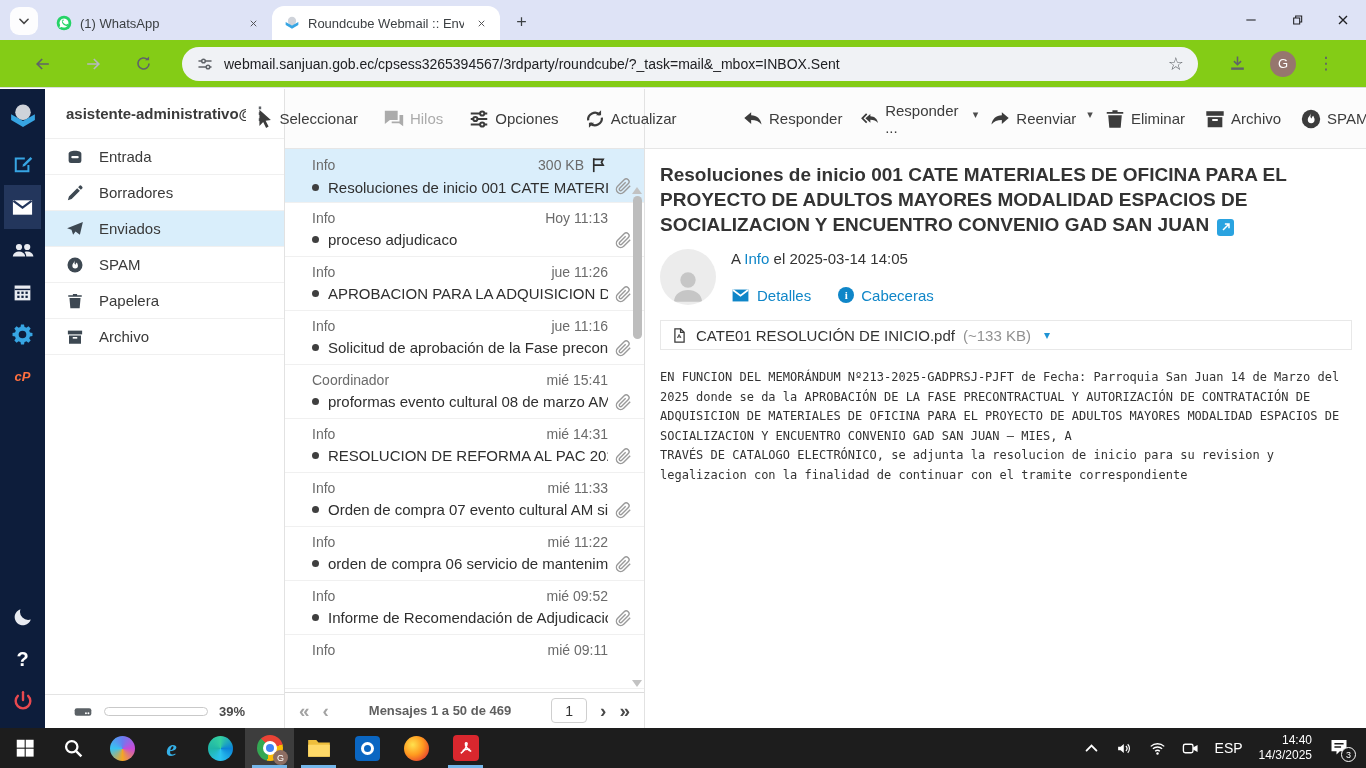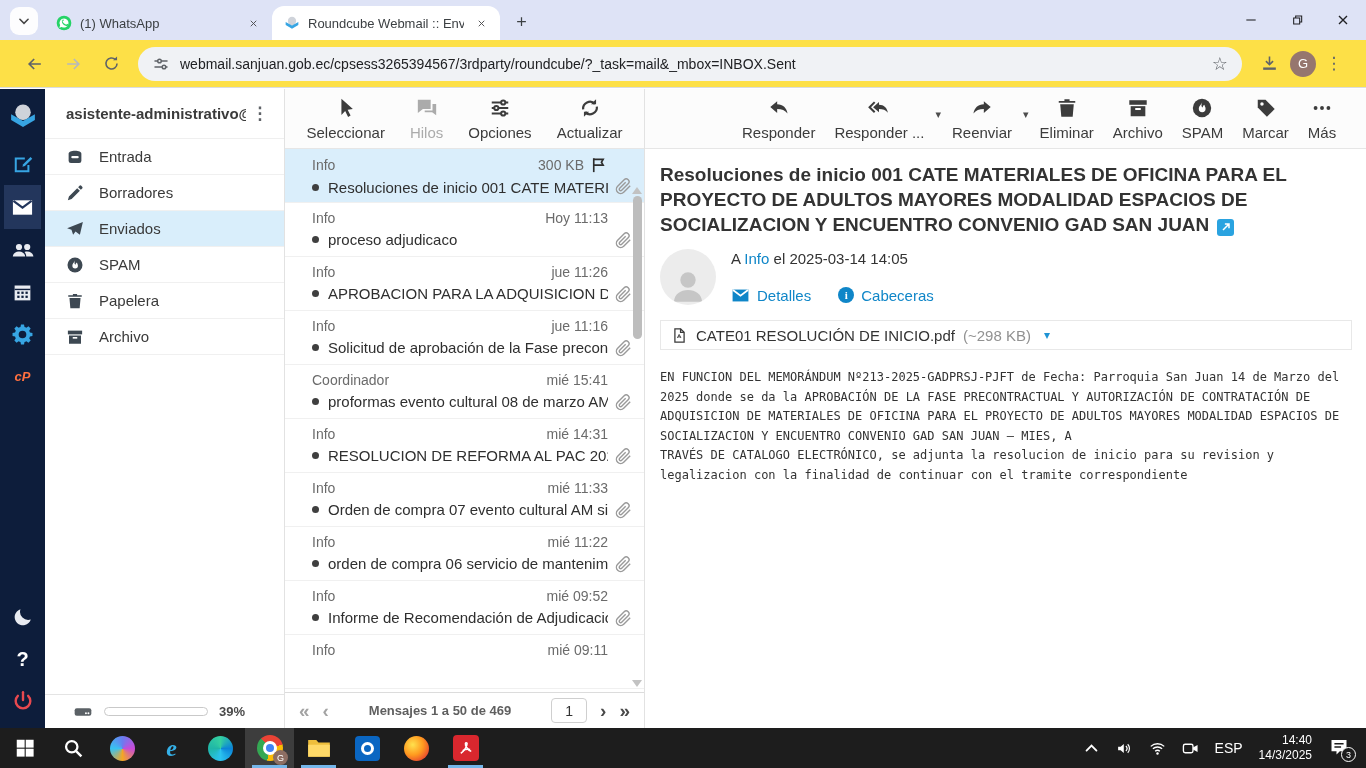--- a/index.html
+++ b/index.html
@@ -10,21 +10,21 @@
   .tabstrip{height:40px;background:#dee3f6;display:flex;align-items:flex-end;position:relative}
   .tabsearch{width:28px;height:28px;margin:0 6px 5px 10px;background:#fdfdfe;border-radius:9px;display:flex;align-items:center;justify-content:center;color:#444}
   .tab{height:34px;width:228px;display:flex;align-items:center;gap:8px;padding:0 10px 0 12px;font-size:13px;color:#3c4043}
   .tab.active{background:#fff;border-radius:12px 12px 0 0}
   .tab-title{flex:1;white-space:nowrap;overflow:hidden}
   .tab .fav{width:16px;height:16px;flex:0 0 16px}
   .tclose{width:18px;height:18px;display:flex;align-items:center;justify-content:center;color:#49494b;border-radius:50%}
   .newtab{width:26px;height:26px;margin:0 0 6px 8px;display:flex;align-items:center;justify-content:center;color:#3c4043}
   .wincontrols{position:absolute;right:0;top:0;height:40px;display:flex;align-items:center}
   .wc{width:46px;height:40px;display:flex;align-items:center;justify-content:center;color:#202124}
-  .btoolbar{height:48px;background:#fde047;display:flex;align-items:center;padding:0 18px;gap:4px;border-bottom:1px solid #dadce0}
+  .btoolbar{height:48px;background:#84cc16;display:flex;align-items:center;padding:0 26px;gap:16px;border-bottom:1px solid #dadce0}
   .navbtn{width:34px;height:34px;display:flex;align-items:center;justify-content:center;color:#5f6368;flex:0 0 34px}
   .navbtn.dis{color:#b6b9be}
   .urlpill{flex:1;height:34px;background:#f0f2f5;border-radius:17px;display:flex;align-items:center;padding:0 14px;gap:10px;margin:0 6px}
   .url{flex:1;font-size:14px;color:#202124;white-space:nowrap;overflow:hidden}
   .starbtn{color:#5f6368;font-size:18px;line-height:1}
   .avatar-g{width:26px;height:26px;border-radius:50%;background:#96766e;color:#fff;font-size:13px;display:flex;align-items:center;justify-content:center}
   .kebab{color:#5f6368;font-size:17px;width:28px;text-align:center}
 
   
   .webmail{position:absolute;top:89px;left:0;right:0;bottom:40px;display:flex;background:#fff}
@@ -45,21 +45,21 @@
   .folder .fic{color:#3d4852;width:18px;height:18px;flex:0 0 18px}
   .folder.sel{background:#d9eefb}
   .quota{margin-top:auto;height:34px;border-top:1px solid #e4e4e4;display:flex;align-items:center;gap:11px;padding:0 16px 0 28px}
   .qdisk{color:#5b6166;width:20px;height:20px}
   .qbar{width:104px;height:9px;border:1px solid #c9c9c9;border-radius:5px;background:#fff;overflow:hidden}
   .qfill{height:100%;background:#6cb9ee;border-radius:5px}
   .qpct{font-size:13px;font-weight:bold;color:#4a4a4a}
 
   .listcol{width:360px;flex:0 0 360px;border-right:1px solid #e2e2e2;display:flex;flex-direction:column;position:relative;background:#fff}
   .ltoolbar{height:60px;display:flex;align-items:center;justify-content:center;gap:25px;border-bottom:1px solid #e6e6e6;background:#fcfcfc;flex:0 0 60px}
-  .tbtn{display:flex;flex-direction:column;align-items:center;gap:5px;font-size:15px;color:#3c3c3c}
+  .tbtn{display:flex;flex-direction:row;align-items:center;gap:5px;font-size:15px;color:#3c3c3c}
   .tbtn .tic{width:22px;height:22px}
   .tbtn.disabled{color:#ababab}
   .search{height:33px;flex:0 0 33px;display:flex;align-items:center;gap:9px;padding:0 14px;border-bottom:1px solid #ededed}
   .search .sic{color:#5c5c5c;width:17px;height:17px}
   .search input{border:none;outline:none;flex:1;font-size:15px;color:#333;background:transparent;font-family:"Liberation Sans",sans-serif}
   .search input::placeholder{color:#8d8d8d}
   .search .senv{color:#1f2a36;width:21px;height:21px}
   .search .scaret{color:#333;font-size:12px}
   .msgs{flex:1;overflow:hidden;position:relative}
   .msg{height:54px;padding:7px 36px 0 27px;border-bottom:1px solid #f0f0f0;position:relative}
@@ -767,21 +767,21 @@
                 <span>Cabeceras</span>
               </span>
           </div>
         </div>
       </div>
       <div class="attach">
         <svg class="adoc">
             <use href="#i-doc"></use>
           </svg>
         <span class="aname">CATE01 RESOLUCIÓN DE INICIO.pdf</span>
-        <span class="asize">(~298 KB)</span>
+        <span class="asize">(~133 KB)</span>
         <span class="acaret">▾</span>
       </div>
       <div class="mailbody"><div>EN FUNCION DEL MEMORÁNDUM Nº213-2025-GADPRSJ-PJFT de Fecha: Parroquia San Juan 14 de Marzo del</div><div>2025 donde se da la APROBACIÓN DE LA FASE PRECONTRACTUAL Y AUTORIZACIÓN DE CONTRATACIÓN DE</div><div>ADQUISICION DE MATERIALES DE OFICINA PARA EL PROYECTO DE ADULTOS MAYORES MODALIDAD ESPACIOS DE</div><div>SOCIALIZACION Y ENCUENTRO CONVENIO GAD SAN JUAN – MIES, A</div><div>TRAVÉS DE CATALOGO ELECTRÓNICO, se adjunta la resolucion de inicio para su revision y</div><div>legalizacion con la finalidad de continuar con el tramite correspondiente</div></div>
     </div>
   </div>
 
   <div class="taskbar">
     <div class="titem">
         <svg class="ic" width="22" height="22">
           <use href="#i-win"></use>

